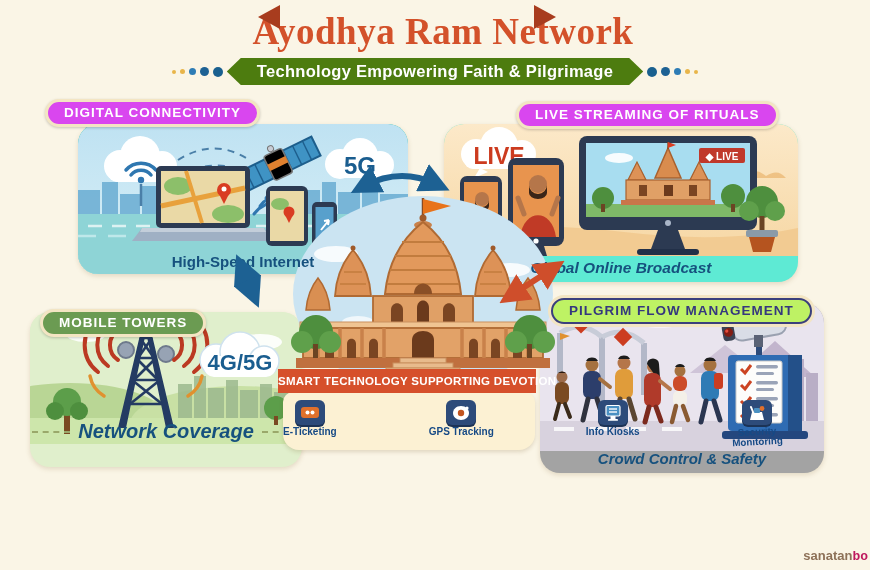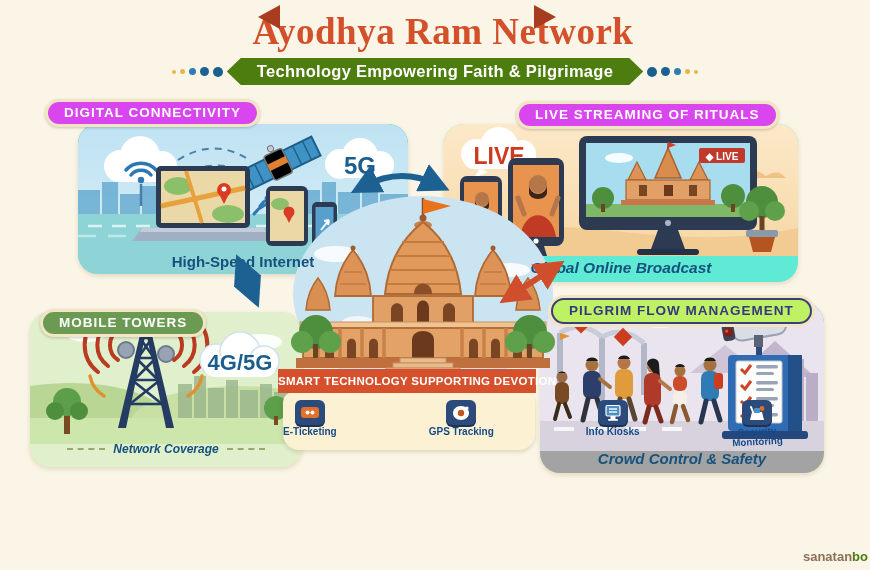--- a/index.html
+++ b/index.html
@@ -38,21 +38,21 @@
         box-shadow:0 1px 3px rgba(0,0,0,.2);}
   .pill-red{background:#d946ef;}
   .pill-green{background:#6b9b52;margin-top:12px;}
   .pill-cream{background:#bef264;color:#35387e;border:2.5px solid #3a3f7c;
               box-shadow:0 0 0 3px #f3e5c3,0 1px 3px rgba(0,0,0,.2);}
 
   .caption{position:absolute;left:0;right:0;text-align:center;color:#16517e;
            font-weight:700;z-index:5;}
   .cap-tl{bottom:4px;font-size:15px;}
   .cap-tr{bottom:5px;font-size:15.5px;font-style:italic;}
-  .cap-bl{bottom:11px;font-size:12px;font-style:italic;
+  .cap-bl{bottom:24px;font-size:20px;font-style:italic;
           display:flex;justify-content:center;align-items:center;gap:8px;}
   .cap-bl::before,.cap-bl::after{content:"";width:38px;border-top:2.5px dashed #9aa86a;}
   .cap-br{bottom:6px;font-size:15px;font-style:italic;}
 
   
   .temple-svg{position:absolute;left:288px;top:192px;z-index:4;}
   .center-banner{position:absolute;left:278px;top:369px;width:258px;height:24px;
                  background:#d6502b;z-index:7;color:#fff;font-weight:700;
                  font-size:11.5px;letter-spacing:.3px;text-align:center;
                  line-height:24px;white-space:nowrap;}
@@ -73,21 +73,21 @@
   .f-label{font-size:10px;font-weight:700;color:#164a86;text-align:center;
            white-space:nowrap;line-height:1.05;}
   .f-label.two-line{white-space:normal;font-size:9.8px;transform:rotate(-3deg);}
   .f-divider{width:2px;height:20px;background:#d2512a;border-radius:1px;
              margin:3px 2px 0;}
 
   
   .arrows{position:absolute;inset:0;z-index:9;pointer-events:none;}
   .watermark{position:absolute;right:2px;bottom:6px;font-size:13px;font-weight:700;z-index:3;}
   .wm-a{color:#8d7158;}
-  .wm-b{color:#4d7c0f;}
+  .wm-b{color:#be185d;font-family:Liberation Mono, monospace;}
 </style>
 </head>
 <body>
 
 <div class="canvas">
 
   <div class="title">Ayodhya Ram Network</div>
   <div class="subtitle-row">
     <span class="dot y1"></span>
     <span class="dot y2"></span>

